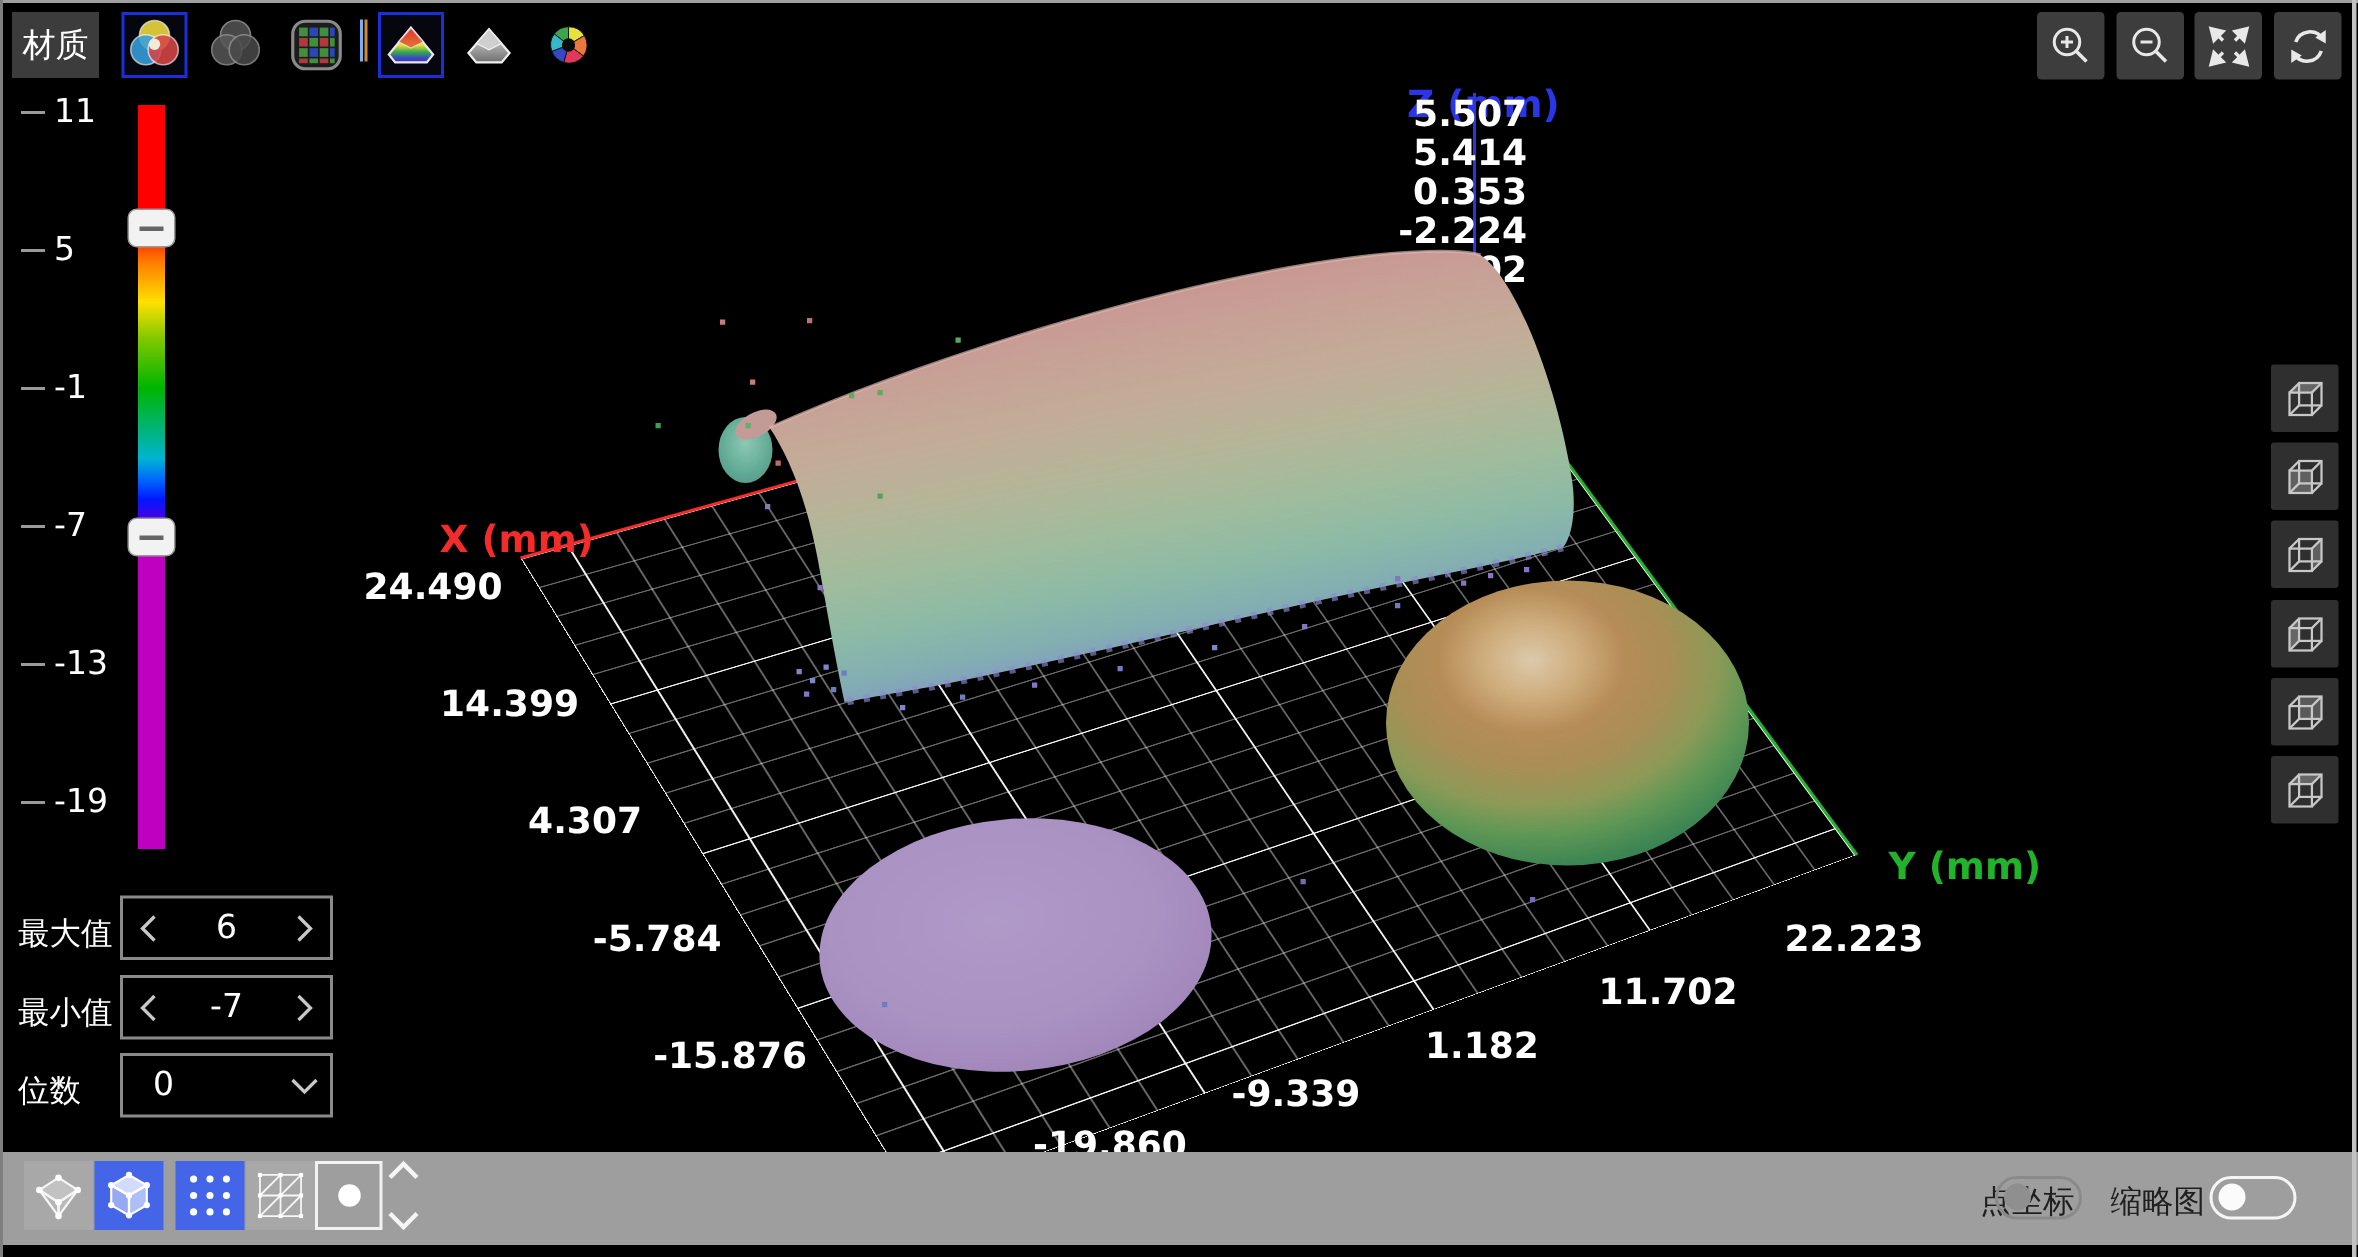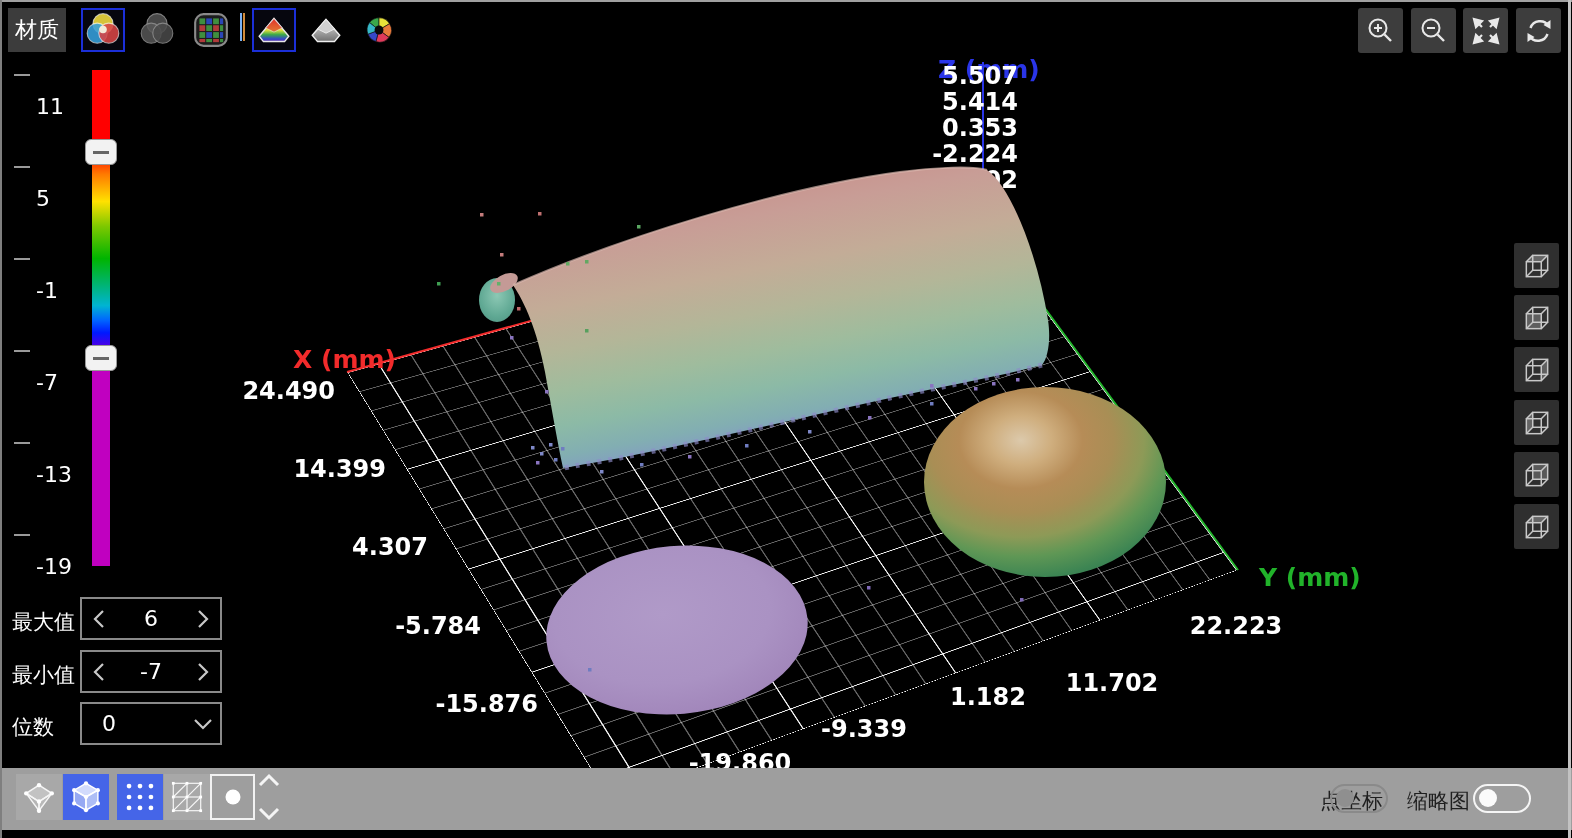--- a/index.html
+++ b/index.html
@@ -18,21 +18,21 @@
         display:flex;align-items:center;justify-content:center;z-index:20;}
   .tbtn.sel{border-color:#1b2fd8;background:#06060e;}
   .sep2{position:absolute;top:13px;width:6px;height:28px;z-index:20;}
   .sep2 .s1{position:absolute;left:0;top:0;width:2px;height:28px;background:#7ab0f2;}
   .sep2 .s2{position:absolute;left:3px;top:0;width:2px;height:28px;background:#d08a3a;}
   .vbtn{position:absolute;top:8px;width:45px;height:45px;background:#3d3d3d;border-radius:3px;
         display:flex;align-items:center;justify-content:center;z-index:20;}
 
   
   .cb-tickdash{position:absolute;width:16px;height:2px;background:#9a9a9a;left:14px;z-index:15;}
-  .cb-ticklabel{position:absolute;left:36px;color:#fff;font-size:22px;line-height:22px;z-index:15;margin-top:32px;}
+  .cb-ticklabel{position:absolute;left:36px;color:#fff;font-size:22px;line-height:22px;z-index:15;}
   .cb-bar{position:absolute;left:92px;top:70px;width:18px;height:496px;z-index:15;
     background:linear-gradient(to bottom,
       #ff0000 0%, #ff0000 16.5%, #ff7a00 21%, #ffe100 26.5%, #7ec800 31.5%,
       #00b400 38%, #00b482 44%, #00b4d2 47.5%, #0064ff 50.5%, #0018ff 53%,
       #4800e6 55.5%, #8c00d2 57%, #c000c0 58%, #c000c0 100%);}
   .cb-handle{position:absolute;left:85px;width:32px;height:26px;background:#f2f2f2;border:1px solid #999;
              border-radius:6px;z-index:16;display:flex;align-items:center;justify-content:center;}
   .cb-handle .dash{width:16px;height:3px;background:#666;}
 
   
@@ -197,21 +197,21 @@
     <div class="axlbl" style="left:293px;top:345px;color:#f22b2b;">X (mm)</div>
     <div class="axlbl" style="left:1259px;top:563px;color:#21b32a;">Y (mm)</div>
 
     <div class="xtick" style="left:225px;top:377px;">24.490</div>
     <div class="xtick" style="left:276px;top:455px;">14.399</div>
     <div class="xtick" style="left:318px;top:533px;">4.307</div>
     <div class="xtick" style="left:371px;top:612px;">-5.784</div>
     <div class="xtick" style="left:428px;top:690px;">-15.876</div>
 
     <div class="ytick" style="left:1161px;top:612px;">22.223</div>
-    <div class="ytick" style="left:1037px;top:647px;margin-top:22px;">11.702</div>
+    <div class="ytick" style="left:1037px;top:647px;">11.702</div>
     <div class="ytick" style="left:913px;top:683px;">1.182</div>
     <div class="ytick" style="left:789px;top:715px;">-9.339</div>
     <div class="ytick" style="left:665px;top:749px;">-19.860</div>
   </div>
 
   <div class="edge-top"></div>
   <div class="edge-left"></div>
   <div class="edge-right"></div>
 
   <div class="mat-box">材质</div>

